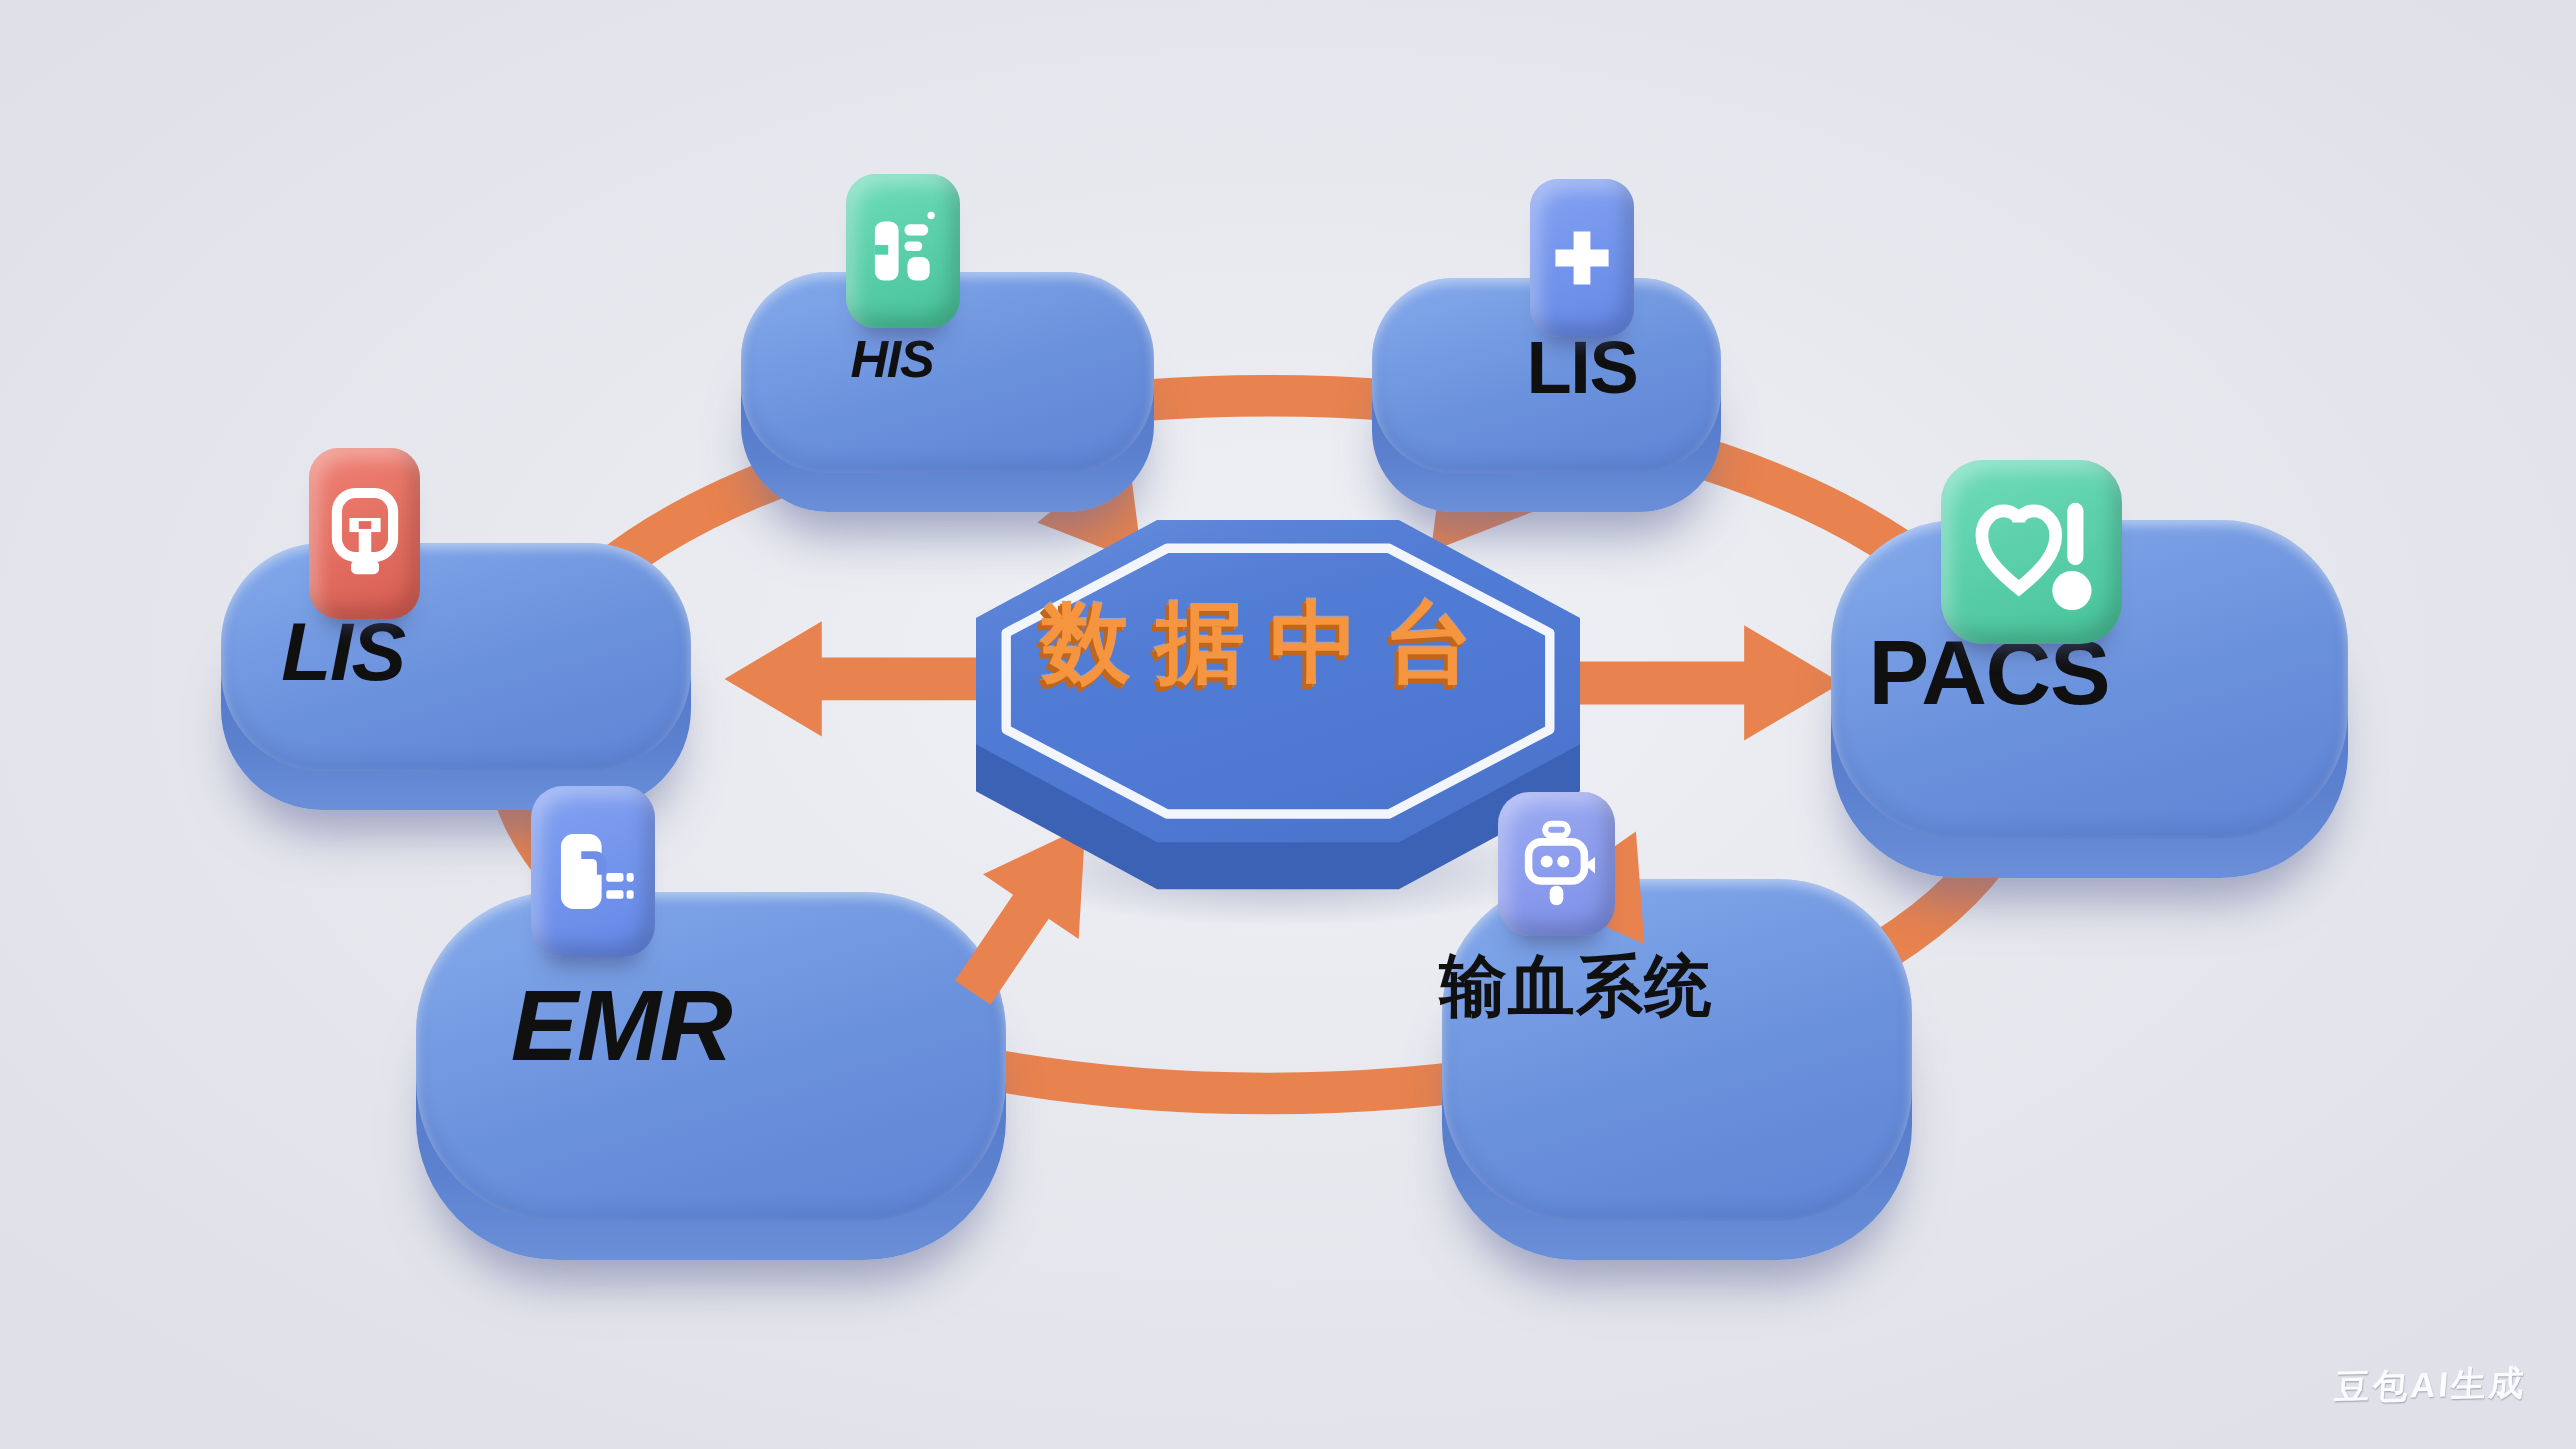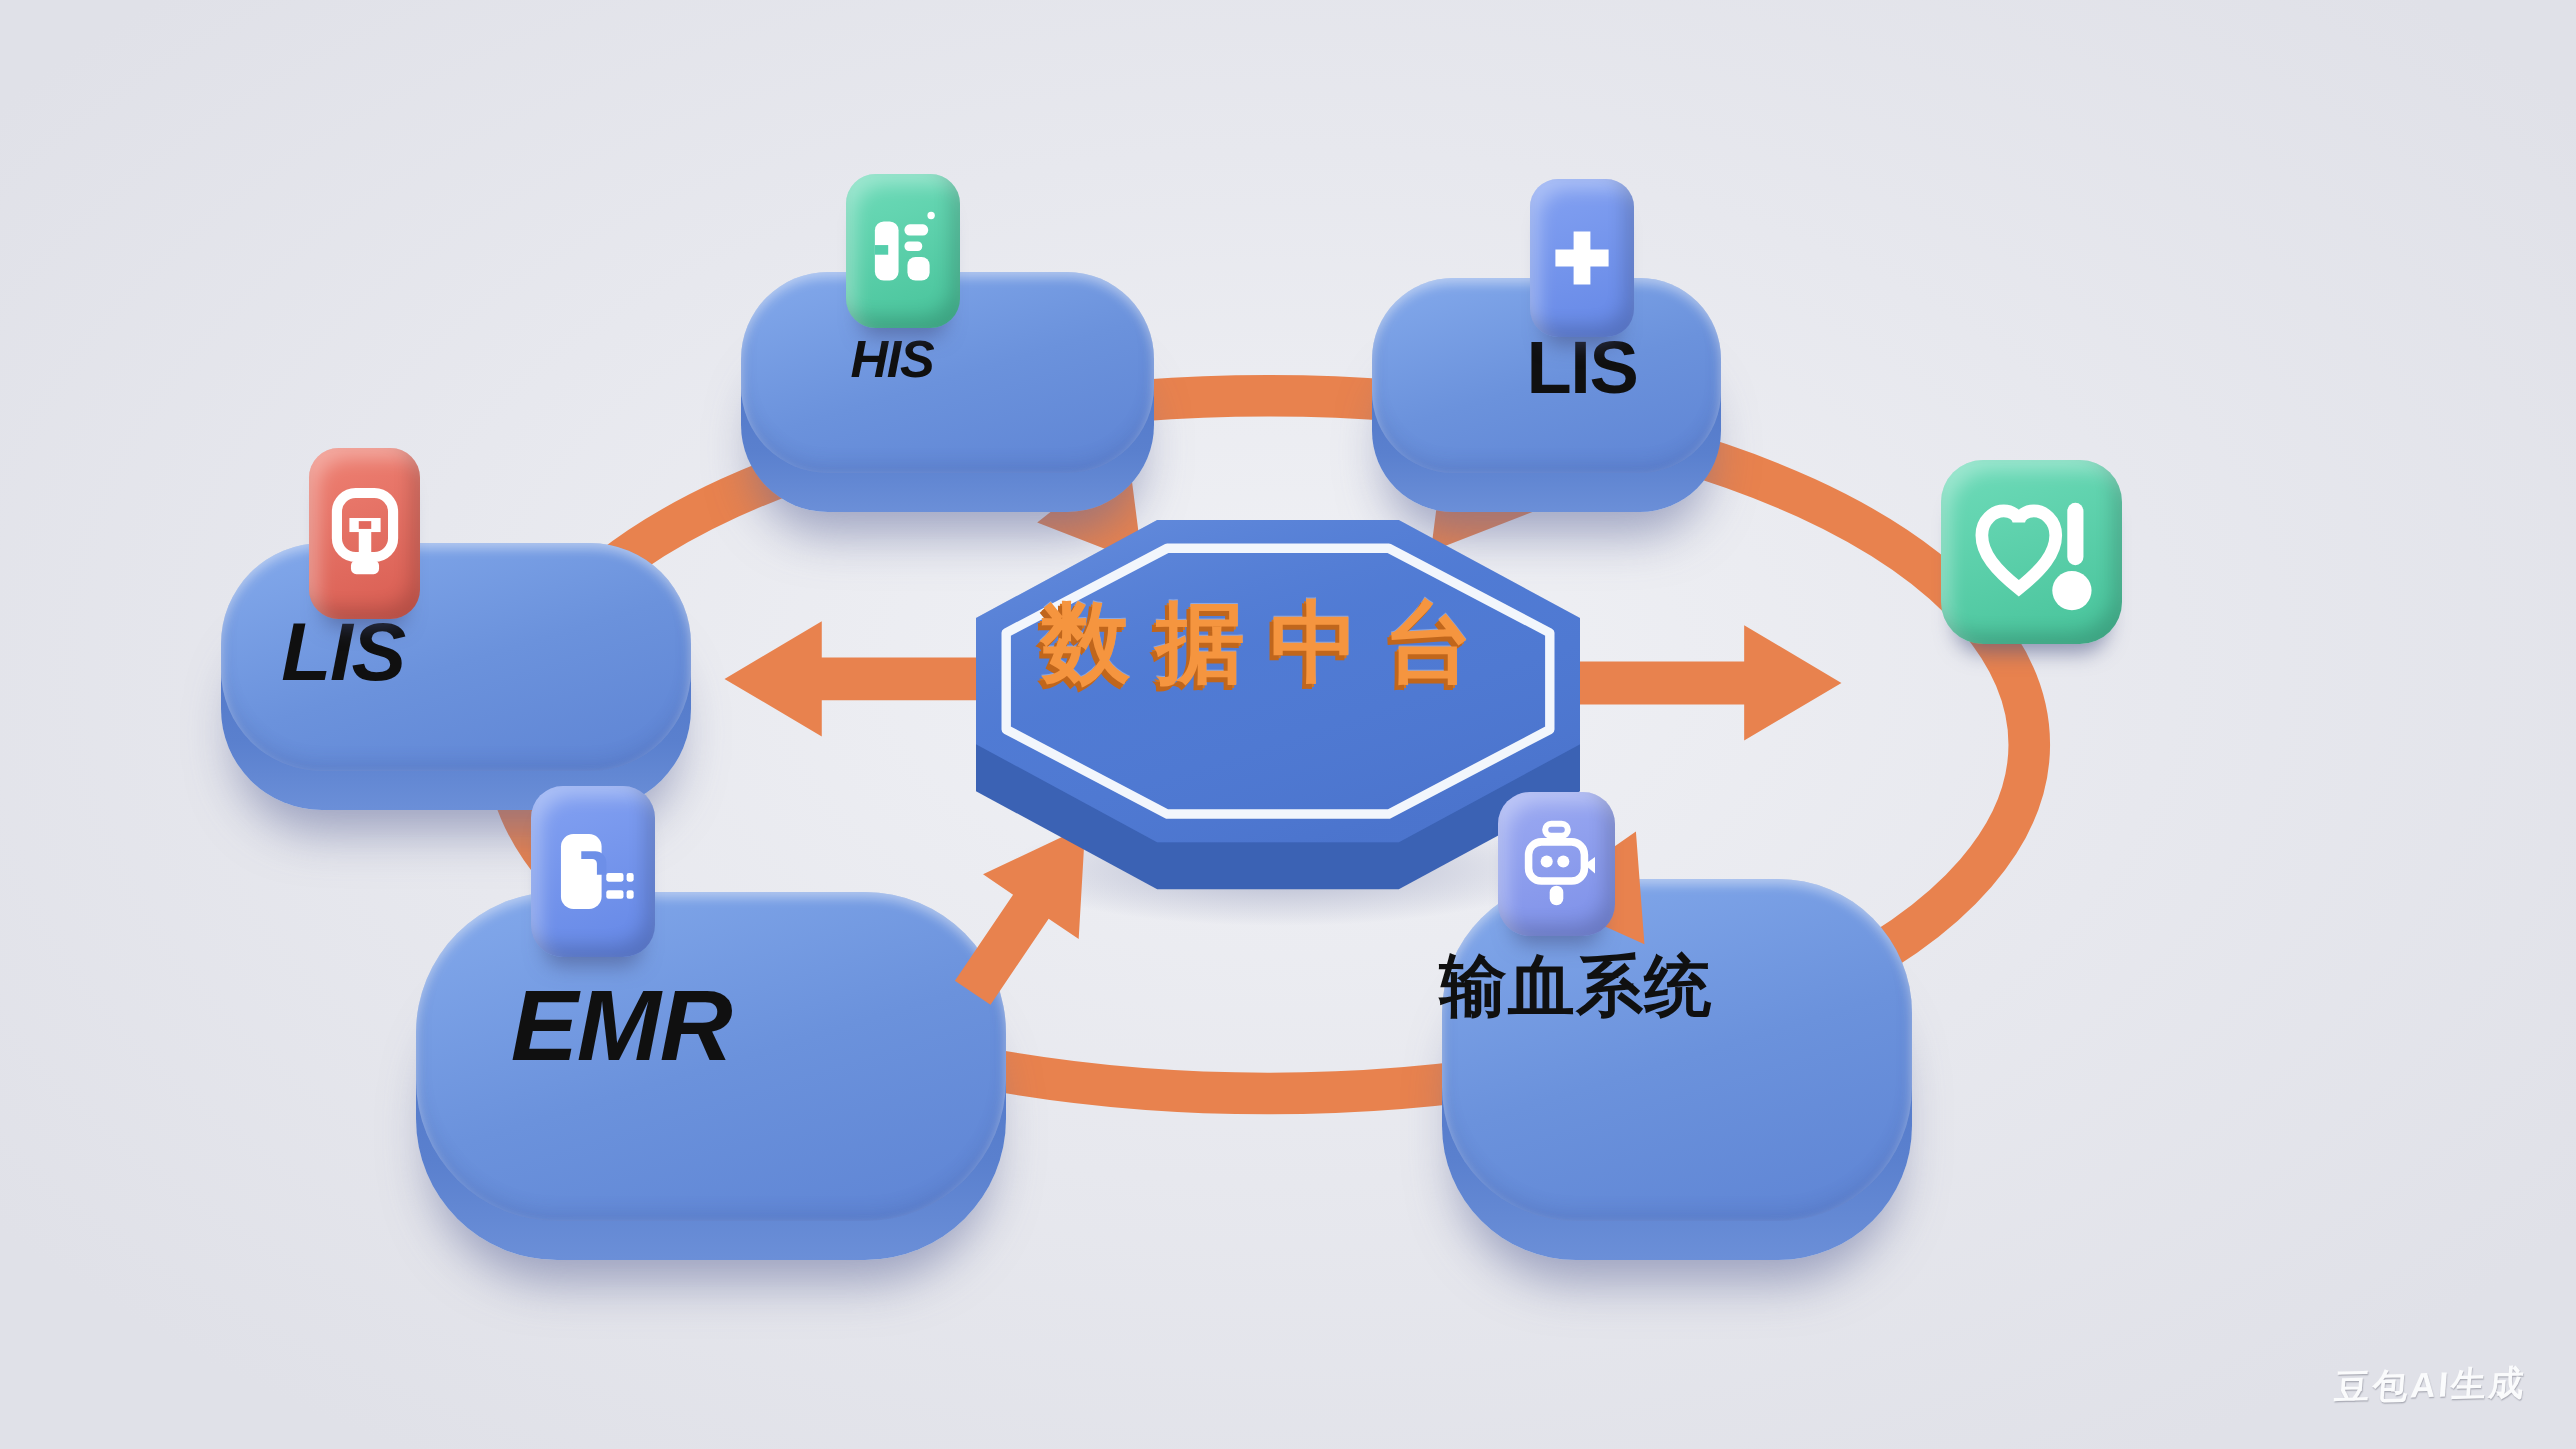--- a/index.html
+++ b/index.html
@@ -76,20 +76,25 @@
     <div class="p-top"></div>
     <div class="p-label" style="left:210px;top:89px;font-size:74px;">LIS</div>
   </div>
 
   <div class="platform" style="left:221px;top:543px;width:470px;height:268px;--fh:228px;--r:101px;">
     <div class="p-side"></div>
     <div class="p-top"></div>
     <div class="p-label lbl-italic" style="left:122px;top:109px;font-size:82px;">LIS</div>
   </div>
 
+  <div class="platform" style="left:1831px;top:520px;width:517px;height:359px;--fh:319px;--r:127px;">
+    <div class="p-side"></div>
+    <div class="p-top"></div>
+    <div class="p-label" style="left:158px;top:153px;font-size:91px;">PACS</div>
+  </div>
 
   <div class="platform" style="left:416px;top:892px;width:590px;height:369px;--fh:329px;--r:141px;">
     <div class="p-side"></div>
     <div class="p-top"></div>
     <div class="p-label lbl-italic" style="left:205px;top:133px;font-size:101px;">EMR</div>
   </div>
 
   <div class="platform" style="left:1442px;top:879px;width:470px;height:382px;--fh:342px;--r:134px;">
     <div class="p-side"></div>
     <div class="p-top"></div>

